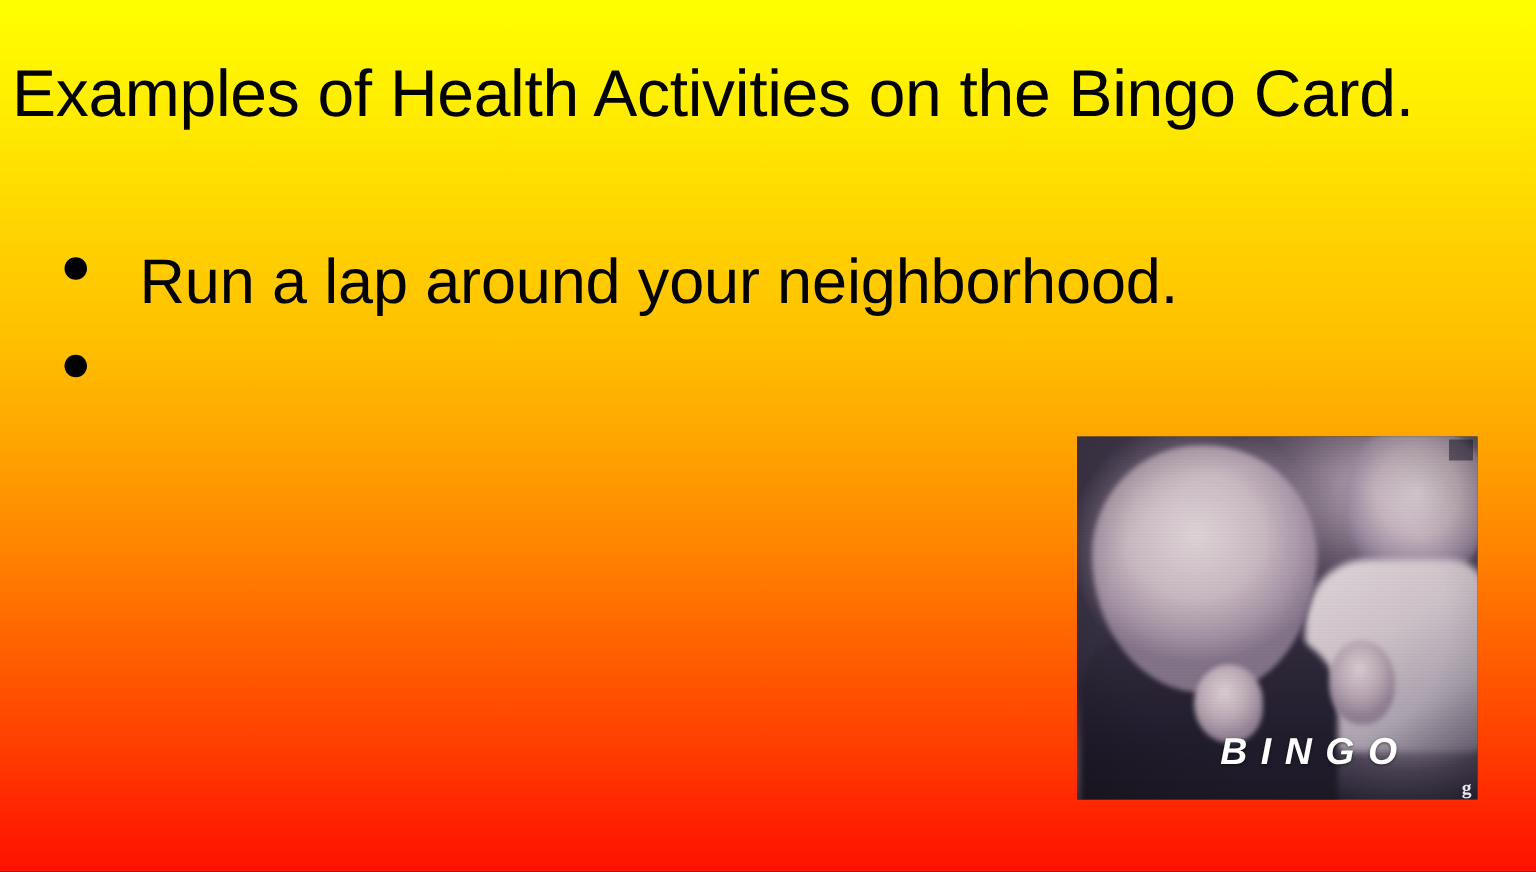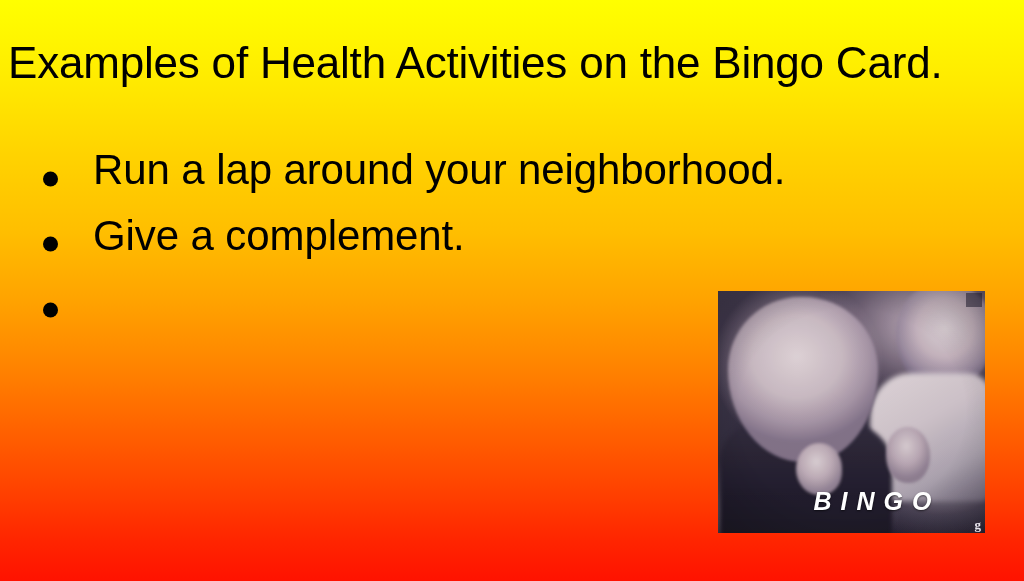--- a/index.html
+++ b/index.html
@@ -49,21 +49,21 @@
     top: 146px;
     margin: 0;
     padding: 0;
     list-style: none;
   }
   .bullet-item {
     position: relative;
     height: 65.5px;
     padding-left: 57px;
     display: flex;
-    align-items: flex-start;
+    align-items: flex-end;
   }
   .bullet-dot {
     position: absolute;
     left: 7px;
     top: 50%;
     transform: translateY(-50%);
     width: 15px;
     height: 15px;
     border-radius: 50%;
     background: #000000;
@@ -227,24 +227,20 @@
   <div id="slide-title">Examples of Health Activities on the Bingo Card.</div>
 
   <ul id="bullet-list">
 
     <li class="bullet-item">
       <span class="bullet-dot"></span>
       <span class="bullet-text">Run a lap around your neighborhood.</span>
     </li>
 
 
-    <li class="bullet-item">
-      <span class="bullet-dot"></span>
-      <span class="bullet-text">Give a complement.</span>
-    </li>
 
 
     <li class="bullet-item">
       <span class="bullet-dot"></span>
     </li>
 
   </ul>
 
   <div id="bingo-photo">
     <div class="photo-layer photo-bg"></div>

